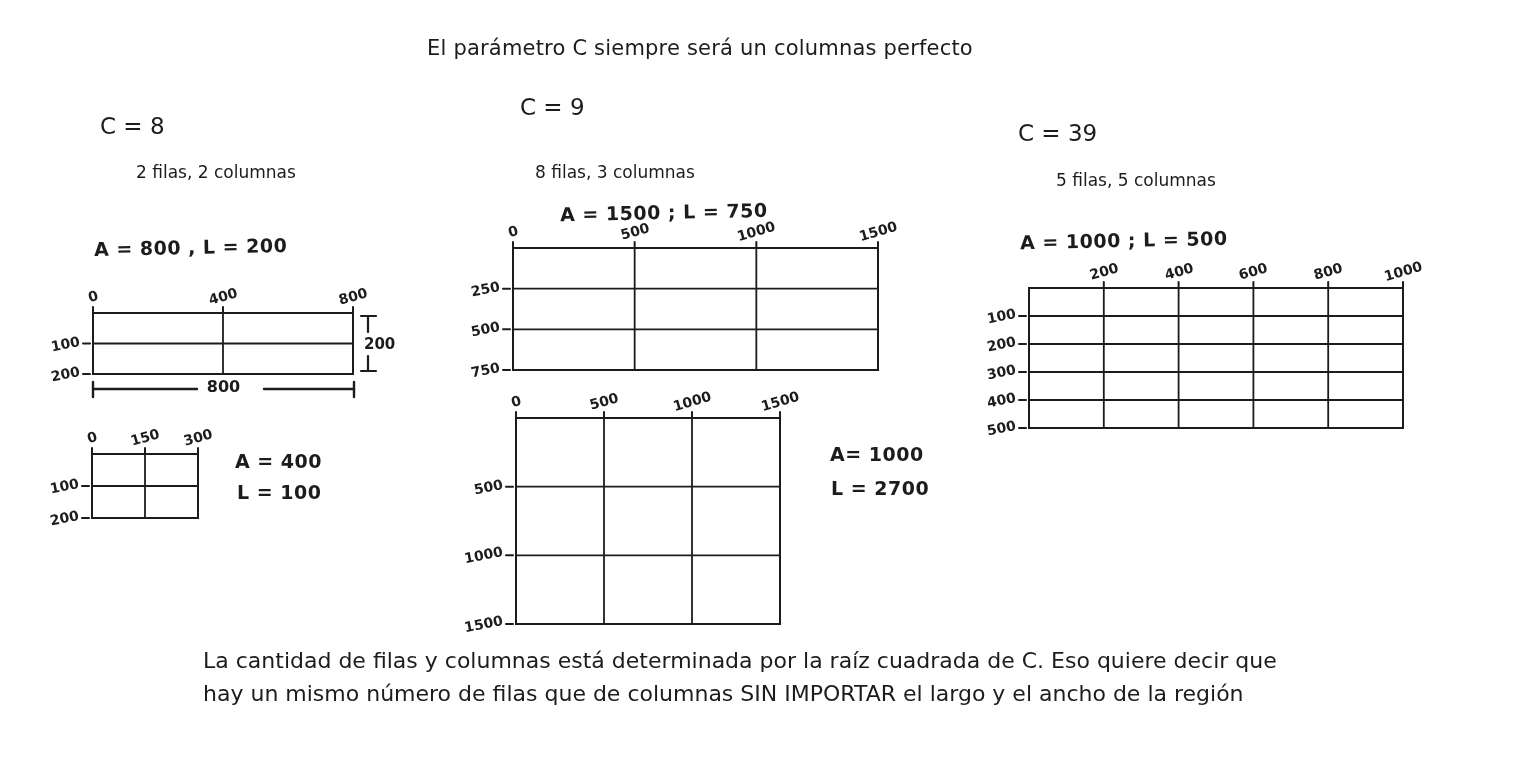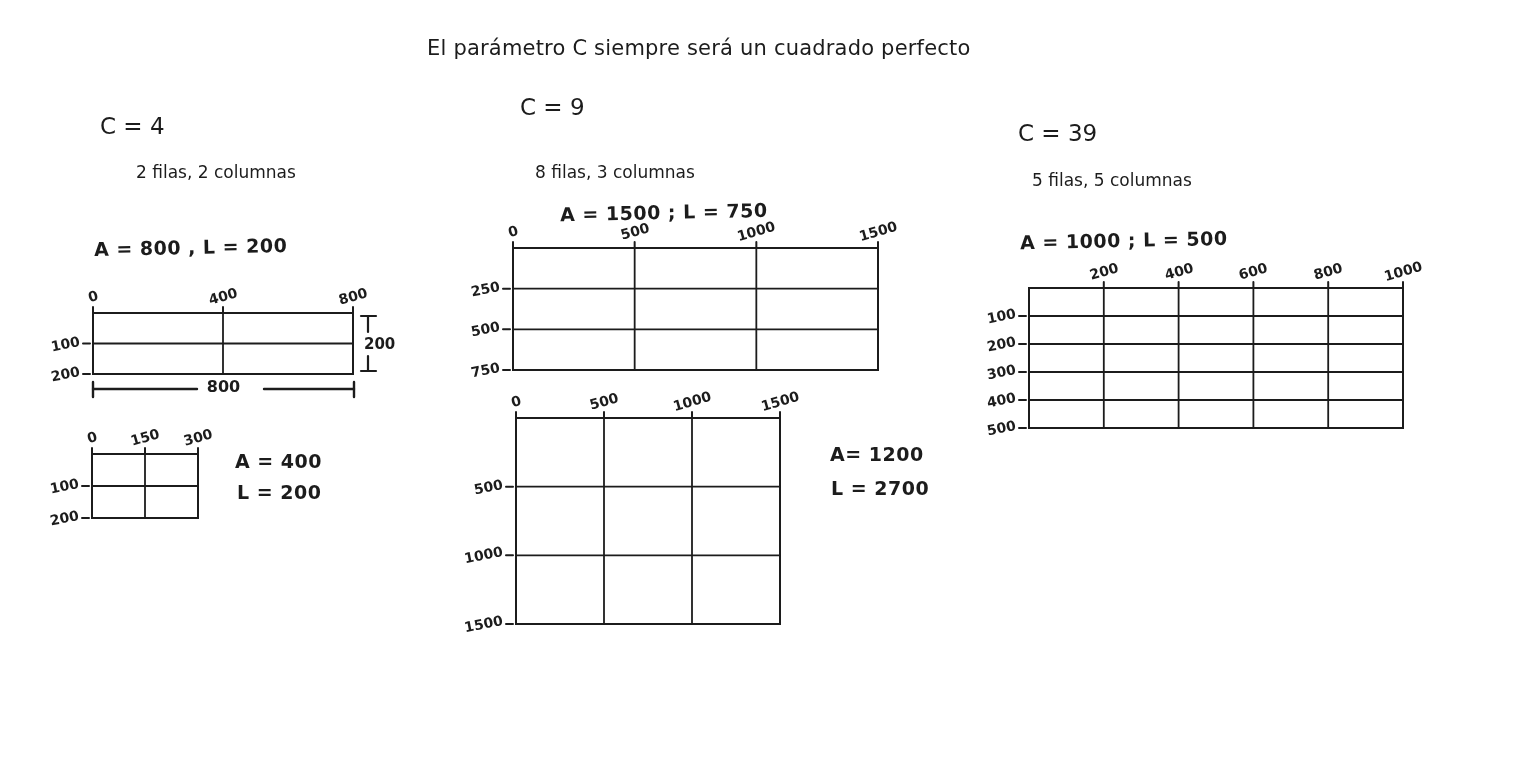--- a/index.html
+++ b/index.html
@@ -33,23 +33,23 @@
   .dim-label-h{
     position:absolute;left:50%;top:-3px;transform:translateX(-50%);
     font-size:16px;font-weight:700;white-space:nowrap;
   }
 </style>
 </head>
 <body>
 
 <div class="page">
 
-  <div class="abs title" style="left:427px;top:36px;">El parámetro C siempre será un cuadrado perfecto</div>
-
-  <div class="abs c-label" style="left:100px;top:113px;">C = 4</div>
+  <div class="abs title" style="left:427px;top:36px;">El parámetro C siempre será un columnas perfecto</div>
+
+  <div class="abs c-label" style="left:100px;top:113px;">C = 8</div>
   <div class="abs sub-label" style="left:136px;top:162px;">2 filas, 2 columnas</div>
   <div class="abs ab-label" style="left:94px;top:236px;">A = 800 ,   L = 200</div>
 
   <div class="grid" style="left:93px;top:313px;">
       <svg width="260" height="61">
         <rect x="0" y="0" width="260" height="61" fill="none" stroke="#1c1c1c" stroke-width="2"></rect>
         <line x1="130" y1="0" x2="130" y2="61" stroke="#1c1c1c" stroke-width="1.8" stroke-linecap="round"></line>
         <line x1="0" y1="30.5" x2="260" y2="30.5" stroke="#1c1c1c" stroke-width="1.8" stroke-linecap="round"></line>
         <line x1="0" y1="-1" x2="0" y2="-6" stroke="#1c1c1c" stroke-width="2" stroke-linecap="round"></line>
         <line x1="130" y1="-1" x2="130" y2="-6" stroke="#1c1c1c" stroke-width="2" stroke-linecap="round"></line>
@@ -95,21 +95,21 @@
         <line x1="-3" y1="32" x2="-10" y2="32" stroke="#1c1c1c" stroke-width="2" stroke-linecap="round"></line>
         <line x1="-3" y1="64" x2="-10" y2="64" stroke="#1c1c1c" stroke-width="2" stroke-linecap="round"></line>
       </svg>
       <div class="xtick" style="left: 0px;">0</div>
       <div class="xtick" style="left: 53px;">150</div>
       <div class="xtick" style="left: 106px;">300</div>
       <div class="ytick" style="top: 32px;">100</div>
       <div class="ytick" style="top: 64px;">200</div>
     </div>
   <div class="abs side-label" style="left:235px;top:450px;">A = 400</div>
-  <div class="abs side-label" style="left:237px;top:481px;">L = 200</div>
+  <div class="abs side-label" style="left:237px;top:481px;">L = 100</div>
 
   <div class="abs c-label" style="left:520px;top:94px;">C = 9</div>
   <div class="abs sub-label" style="left:535px;top:162px;">8 filas, 3 columnas</div>
   <div class="abs ab-label" style="left:560px;top:201px;">A = 1500 ;   L = 750</div>
 
   <div class="grid" style="left:513px;top:248px;">
       <svg width="365" height="122">
         <rect x="0" y="0" width="365" height="122" fill="none" stroke="#1c1c1c" stroke-width="2"></rect>
         <line x1="121.66666666666667" y1="0" x2="121.66666666666667" y2="122" stroke="#1c1c1c" stroke-width="1.8" stroke-linecap="round"></line>
         <line x1="243.33333333333334" y1="0" x2="243.33333333333334" y2="122" stroke="#1c1c1c" stroke-width="1.8" stroke-linecap="round"></line>
@@ -148,25 +148,25 @@
         <line x1="-3" y1="206" x2="-10" y2="206" stroke="#1c1c1c" stroke-width="2" stroke-linecap="round"></line>
       </svg>
       <div class="xtick" style="left: 0px;">0</div>
       <div class="xtick" style="left: 87.9912px;">500</div>
       <div class="xtick" style="left: 176.009px;">1000</div>
       <div class="xtick" style="left: 264px;">1500</div>
       <div class="ytick" style="top: 68.6598px;">500</div>
       <div class="ytick" style="top: 137.34px;">1000</div>
       <div class="ytick" style="top: 206px;">1500</div>
     </div>
-  <div class="abs side-label" style="left:830px;top:443px;">A= 1200</div>
+  <div class="abs side-label" style="left:830px;top:443px;">A= 1000</div>
   <div class="abs side-label" style="left:831px;top:477px;">L = 2700</div>
 
   <div class="abs c-label" style="left:1018px;top:120px;">C = 39</div>
-  <div class="abs sub-label" style="left:1032px;top:170px;">5 filas, 5 columnas</div>
+  <div class="abs sub-label" style="left:1056px;top:170px;">5 filas, 5 columnas</div>
   <div class="abs ab-label" style="left:1020px;top:229px;">A = 1000  ;   L = 500</div>
 
   <div class="grid" style="left:1029px;top:288px;">
       <svg width="374" height="140">
         <rect x="0" y="0" width="374" height="140" fill="none" stroke="#1c1c1c" stroke-width="2"></rect>
         <line x1="74.8" y1="0" x2="74.8" y2="140" stroke="#1c1c1c" stroke-width="1.8" stroke-linecap="round"></line>
         <line x1="149.6" y1="0" x2="149.6" y2="140" stroke="#1c1c1c" stroke-width="1.8" stroke-linecap="round"></line>
         <line x1="224.4" y1="0" x2="224.4" y2="140" stroke="#1c1c1c" stroke-width="1.8" stroke-linecap="round"></line>
         <line x1="299.2" y1="0" x2="299.2" y2="140" stroke="#1c1c1c" stroke-width="1.8" stroke-linecap="round"></line>
         <line x1="0" y1="28" x2="374" y2="28" stroke="#1c1c1c" stroke-width="1.8" stroke-linecap="round"></line>
@@ -189,14 +189,18 @@
       <div class="xtick" style="left: 224.4px;">600</div>
       <div class="xtick" style="left: 299.2px;">800</div>
       <div class="xtick" style="left: 374px;">1000</div>
       <div class="ytick" style="top: 28px;">100</div>
       <div class="ytick" style="top: 56px;">200</div>
       <div class="ytick" style="top: 84px;">300</div>
       <div class="ytick" style="top: 112px;">400</div>
       <div class="ytick" style="top: 140px;">500</div>
     </div>
 
+  <div class="abs footer" style="left:203px;top:644px;">
+    <div>La cantidad de filas y columnas está determinada por la raíz cuadrada de C. Eso quiere decir que</div>
+    <div>hay un mismo número de filas que de columnas SIN IMPORTAR el largo y el ancho de la región</div>
+  </div>
 
 </div>
 
 </body></html>

